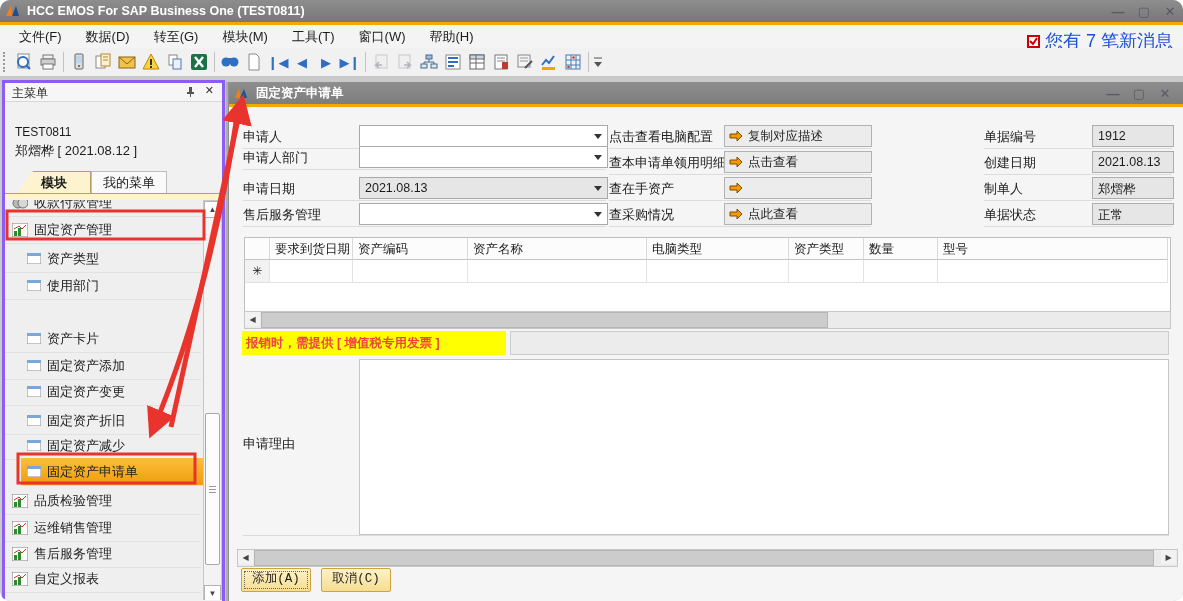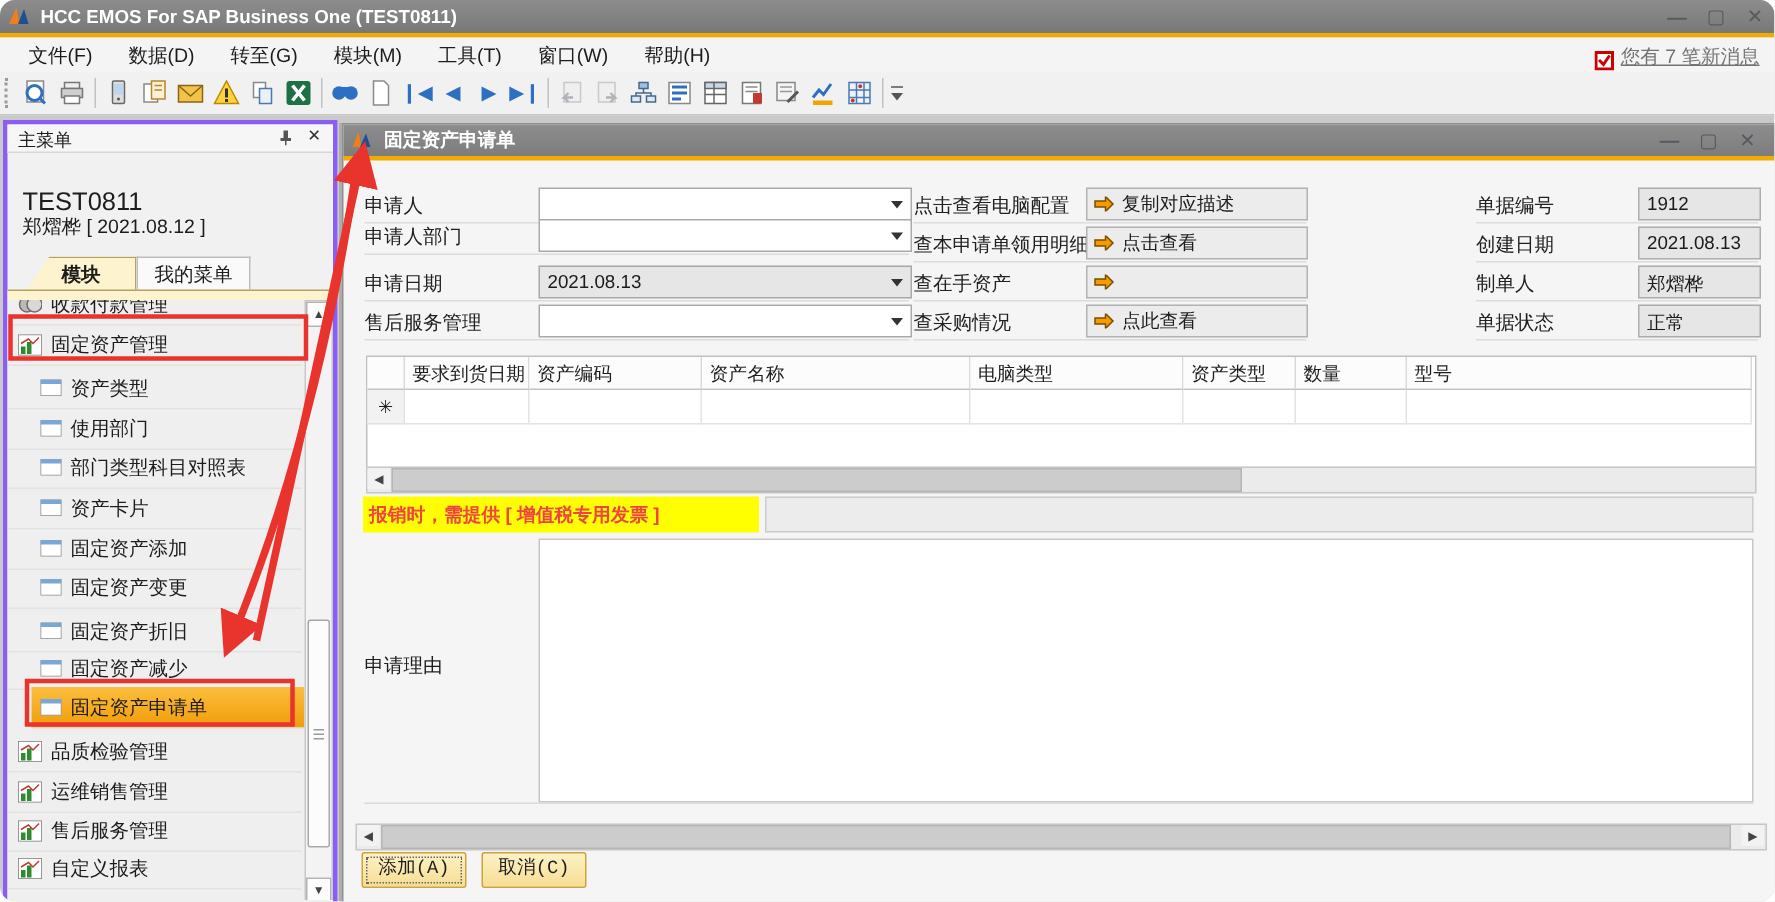--- a/index.html
+++ b/index.html
@@ -9,37 +9,37 @@
   .abs{position:absolute;}
 
   
   #titlebar{left:0;top:0;width:1183px;height:22px;background:linear-gradient(#8d8d8d,#787878);
             display:flex;align-items:center;}
   #titlebar .title{color:#fff;font-weight:bold;font-size:12.5px;margin-left:6px;}
   .winctl{color:#565a60;font-weight:bold;font-size:13px;width:26px;text-align:center;cursor:default;}
   #accent-top{left:0;top:22px;width:1183px;height:3px;background:#F0AB00;}
   #menubar{left:0;top:25px;width:1183px;height:23px;background:#f4f4f4;display:flex;align-items:center;}
   #menubar .mitem{margin-left:14px;padding:2px 5px;font-size:13px;}
-  #notification{position:absolute;right:10px;top:4px;display:flex;align-items:flex-end;gap:5px;
-                color:#737373;font-size:13px;}
+  #notification{position:absolute;right:10px;top:4px;display:flex;align-items:center;gap:5px;
+                color:#1d4ed8;font-size:18px;}
   #notification .txt{text-decoration:underline;}
   #toolbar{left:0;top:48px;width:1183px;height:28px;background:#f1f1f1;border-bottom:1px solid #c6c6c6;
            display:flex;align-items:center;}
   .grip{width:4px;height:20px;margin:0 3px;border-left:2px dotted #9a9a9a;}
   .ticon{width:24px;height:22px;display:flex;align-items:center;justify-content:center;}
   .tsep{width:1px;height:20px;background:#c2c2c2;margin:0 3px;}
   .navg{color:#2f6fc3;font-size:13px;font-weight:bold;}
   .dim{opacity:.45;}
 
   
   #sidebar{left:2px;top:80px;width:217px;height:519px;background:#f1f1f1;border:3px solid #8b5cf6;}
   #sb-header{position:absolute;left:0;top:0;width:100%;height:18px;background:#f6f6f6;
              border-bottom:1px solid #d7d7d7;font-size:12px;}
   #sb-header .lbl{position:absolute;left:7px;top:2px;}
-  #sb-company{position:absolute;left:10px;top:42px;font-size:17px;}
+  #sb-company{position:absolute;left:10px;top:42px;font-size:12px;}
   #sb-user{position:absolute;left:10px;top:59px;font-size:13px;}
   .tab{position:absolute;top:88px;height:22px;line-height:22px;text-align:center;font-size:13px;}
   #tab-active{left:12px;width:72px;background:#fdf3cf;border:1px solid #b5a263;border-bottom:none;
               clip-path:polygon(16px 0,100% 0,100% 100%,0 100%);font-weight:bold;}
   #tab-inactive{left:86px;width:74px;background:#fafafa;border:1px solid #bdbdbd;border-bottom:none;}
   #tab-strip{position:absolute;left:0;top:110px;width:100%;height:7px;background:#fdf3cf;border-top:1px solid #b5a263;}
   #tree{position:absolute;left:0;top:117px;width:100%;height:400px;background:#efefef;overflow:hidden;}
   .trow{position:absolute;left:0;width:196px;height:27px;display:flex;align-items:center;
         border-bottom:1px solid #e2e2e2;}
   .trow .micon{margin-left:7px;}
@@ -344,29 +344,20 @@
       </div>
       <div class="trow" style="top:72px;">
         <span class="sicon">
             <svg width="14" height="11">
               <rect x="0" y="0" width="14" height="11" fill="#fff" stroke="#888"></rect>
               <rect x="0" y="0" width="14" height="3" fill="#7aa7d6"></rect>
             </svg>
           </span>
         <span class="t">使用部门</span>
       </div>
-      <div class="trow" style="top:98px;">
-        <span class="sicon">
-            <svg width="14" height="11">
-              <rect x="0" y="0" width="14" height="11" fill="#fff" stroke="#888"></rect>
-              <rect x="0" y="0" width="14" height="3" fill="#7aa7d6"></rect>
-            </svg>
-          </span>
-        <span class="t">部门类型科目对照表</span>
-      </div>
       <div class="trow" style="top:125px;">
         <span class="sicon">
             <svg width="14" height="11">
               <rect x="0" y="0" width="14" height="11" fill="#fff" stroke="#888"></rect>
               <rect x="0" y="0" width="14" height="3" fill="#7aa7d6"></rect>
             </svg>
           </span>
         <span class="t">资产卡片</span>
       </div>
       <div class="trow" style="top:152px;">

